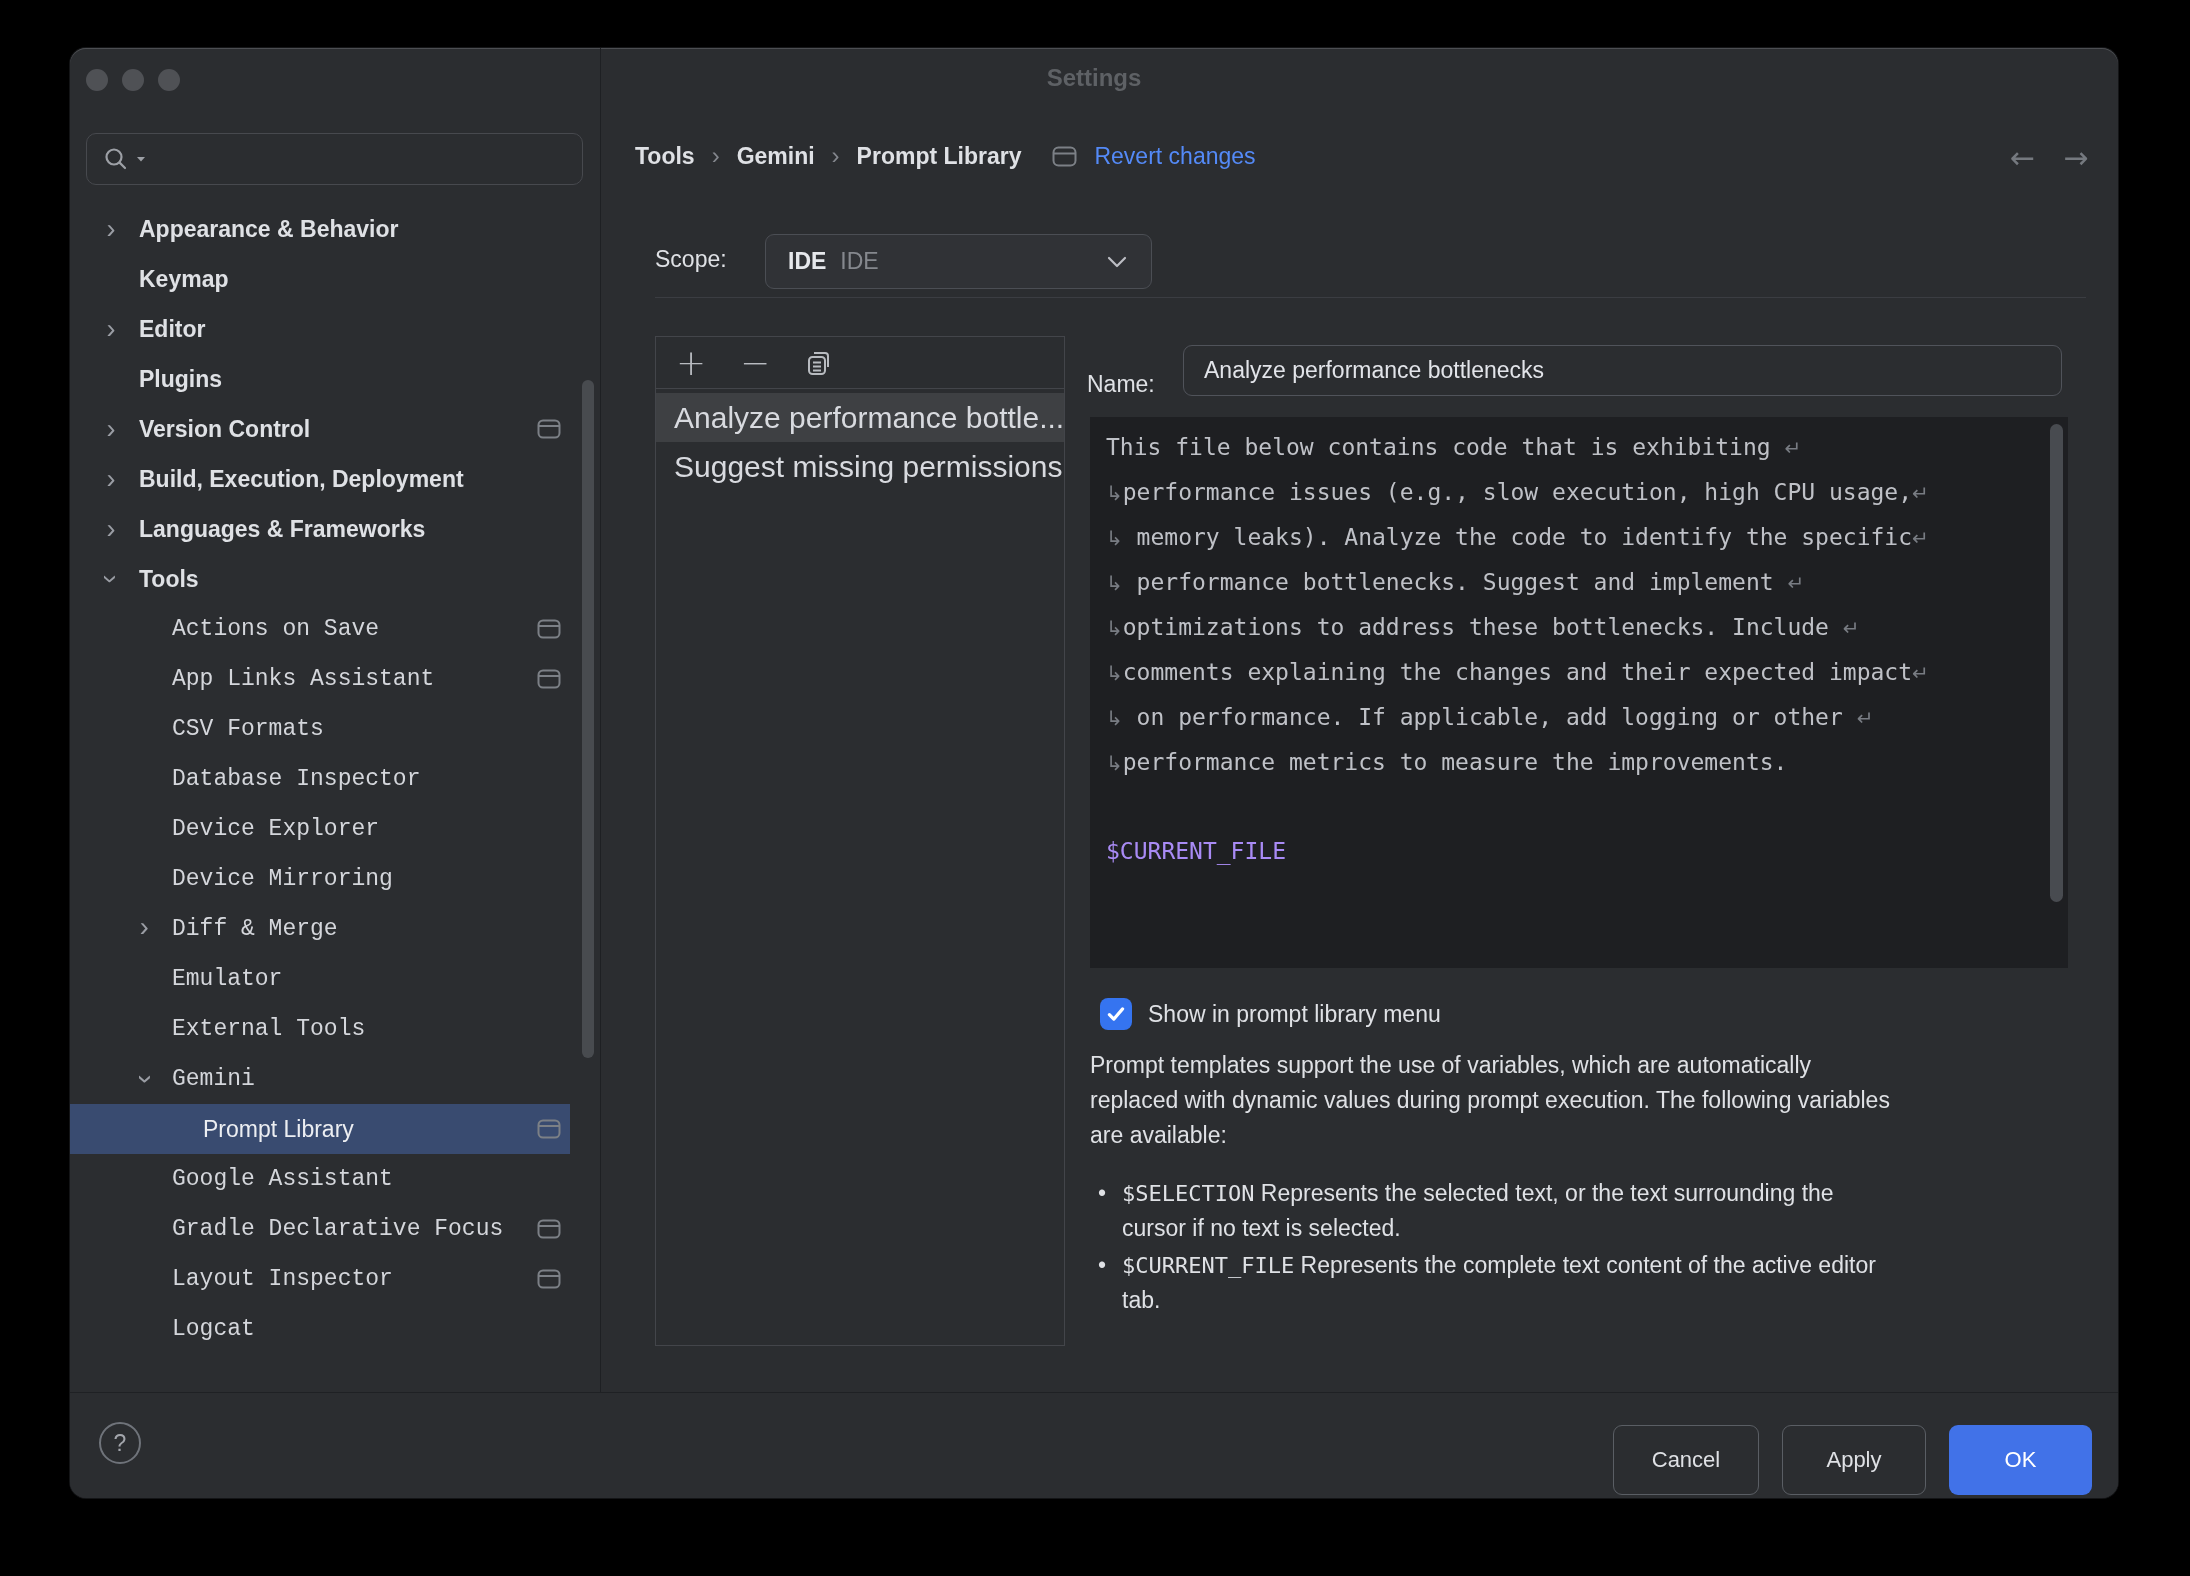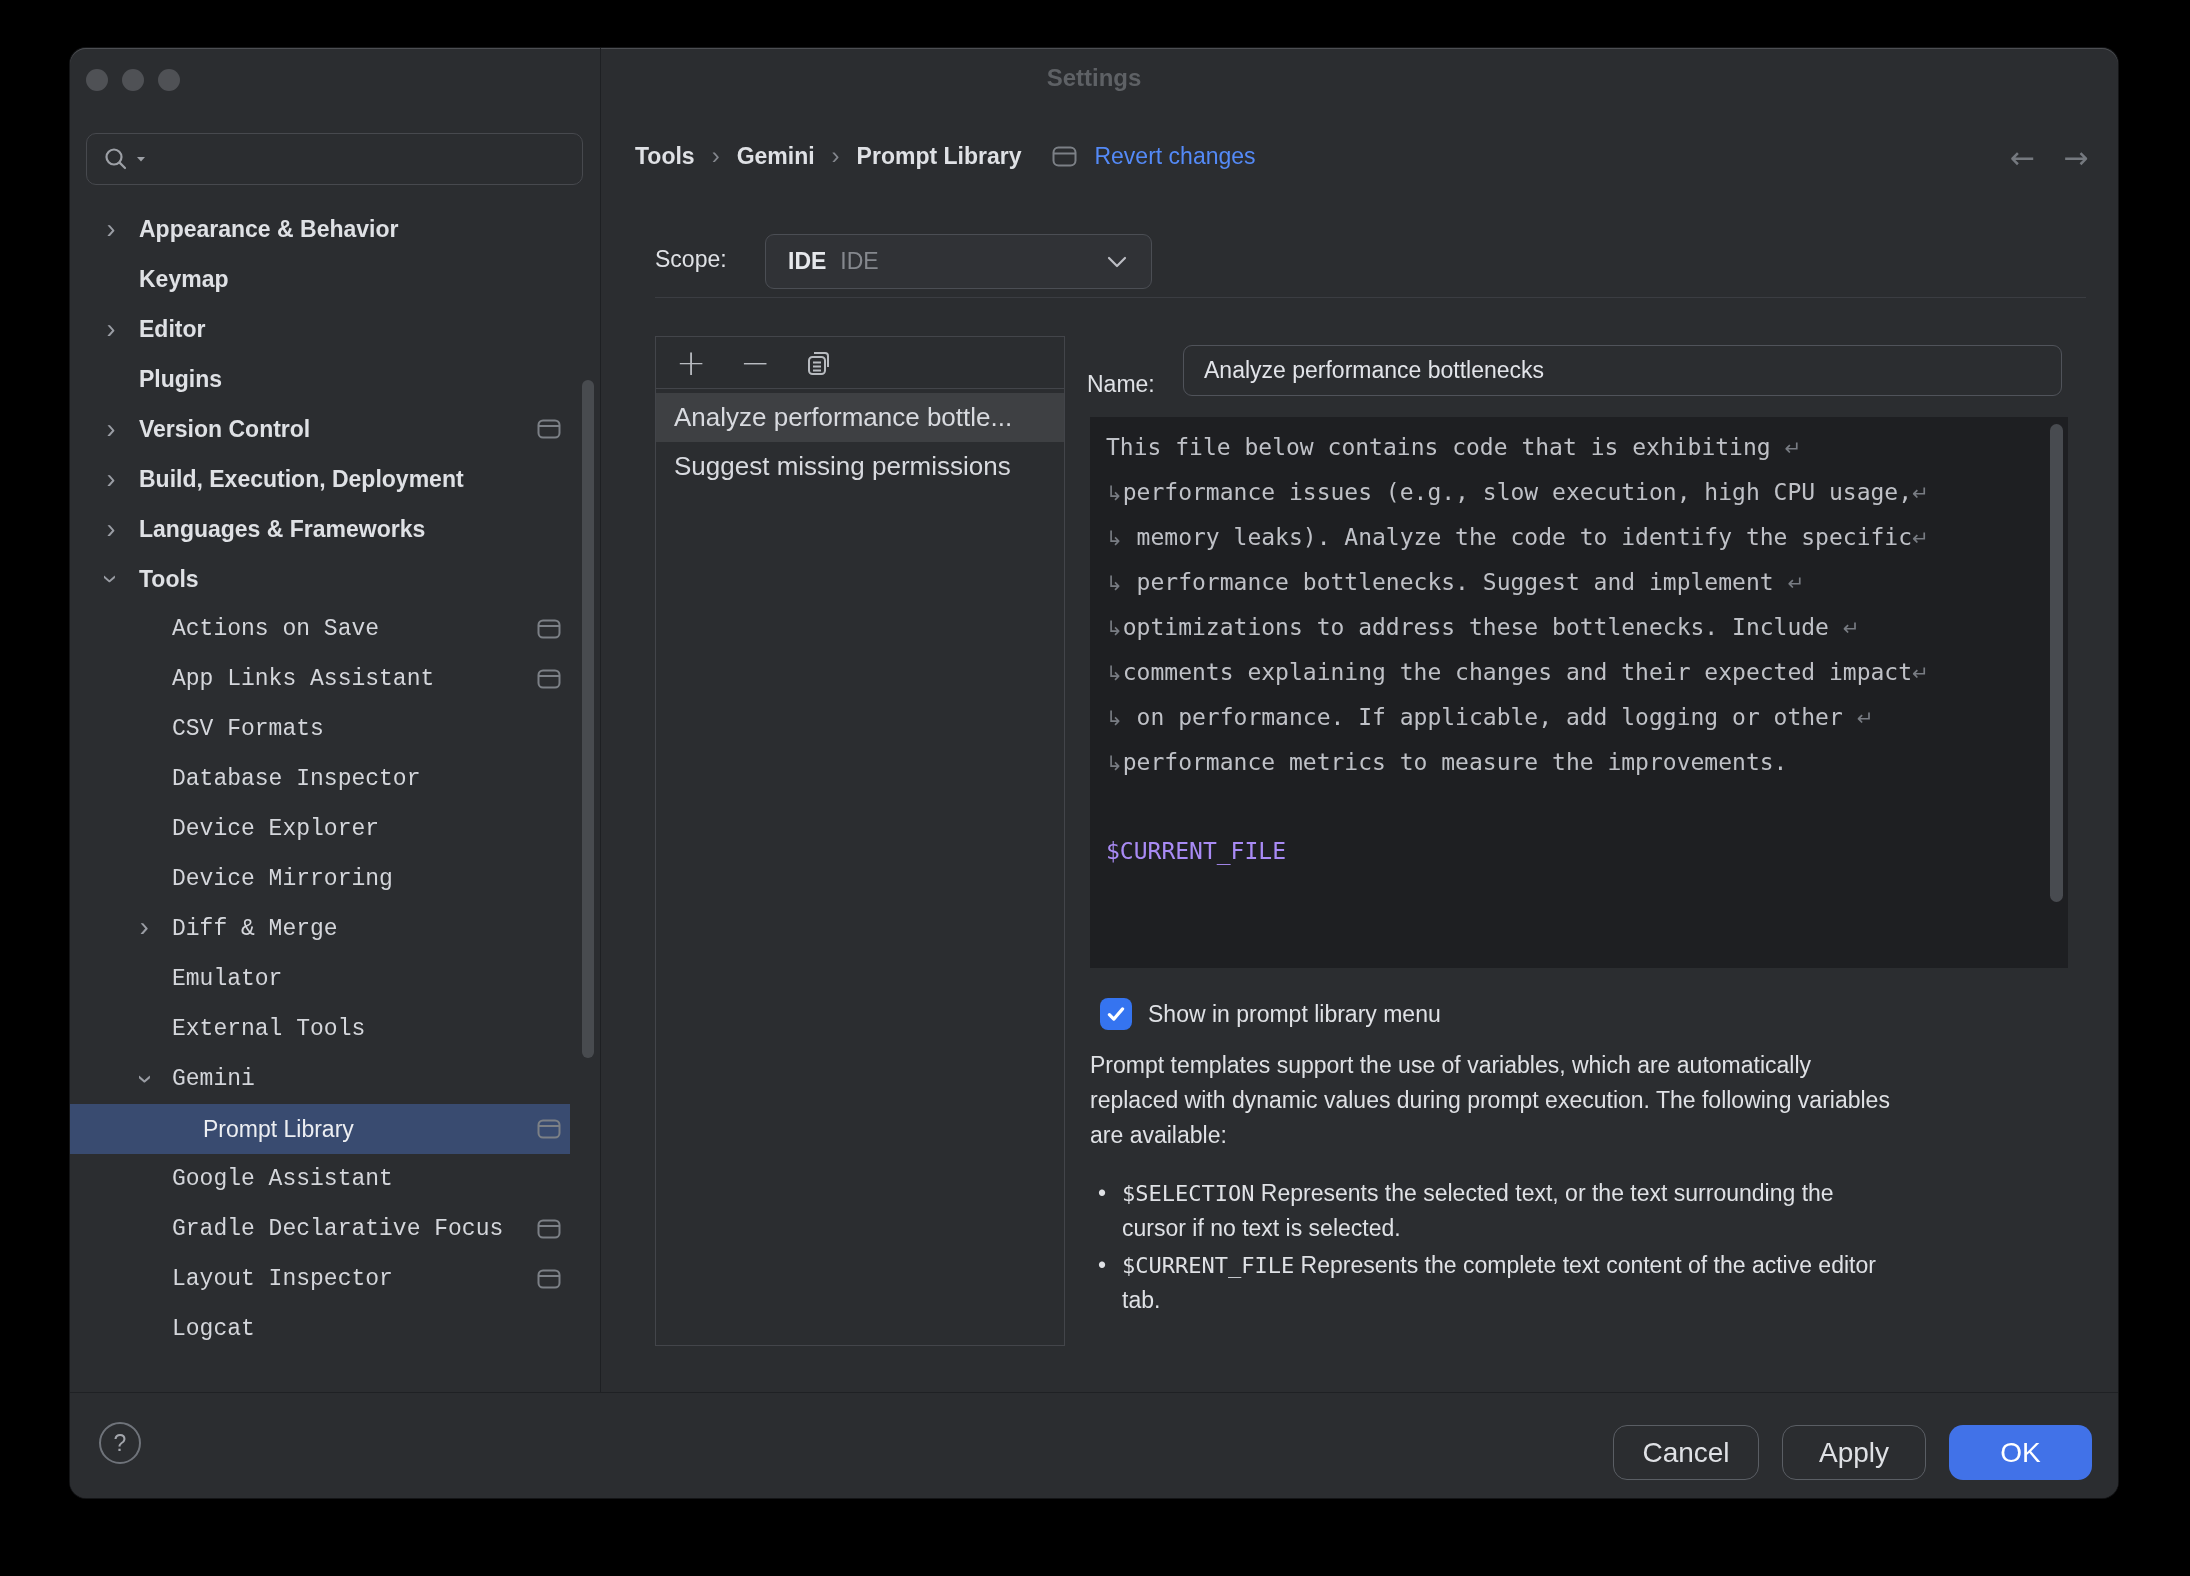--- a/index.html
+++ b/index.html
@@ -83,21 +83,21 @@
   .list-toolbar {
     height:52px; border-bottom:1px solid #43454a;
     display:flex; align-items:center; padding-left:18px; gap:30px;
   }
   .tb-btn { color:#b8bbc0; font-size:36px; font-weight:300; line-height:30px; cursor:pointer;
     width:34px; text-align:center; font-family:"DejaVu Sans",sans-serif; }
   .tb-btn.svg { display:flex; justify-content:center; }
   .plist { list-style:none; padding-top:4px; }
   .plist li {
     height:49px; display:flex; align-items:center; padding-left:18px;
-    font-size:26px; color:#d8dadf; white-space:nowrap; overflow:hidden; cursor:pointer;
+    font-size:30px; color:#d8dadf; white-space:nowrap; overflow:hidden; cursor:pointer;
   }
   .plist li.selected { background:#3e4043; }
   
   .name-label { position:absolute; left:1017px; top:308px; font-size:23px; color:#dfe1e5;margin-top:15px; }
   .name-input {
     position:absolute; left:1113px; top:297px; width:879px; height:51px;
     background:transparent; border:1px solid #50535a; border-radius:9px;
     color:#e2e4e9; font-size:23px; font-family:inherit; padding:0 20px; outline:none;
   }
   
@@ -135,21 +135,21 @@
   .footer {
     position:absolute; left:0; right:0; top:1344px; height:106px;
     border-top:1px solid #1f2124; background:var(--window-bg,#2B2D30);
   }
   .help-btn {
     position:absolute; left:29px; top:29px; width:42px; height:42px; border-radius:50%;
     border:2px solid #6f737a; color:#a3a6ac; font-size:23px;
     display:flex; align-items:center; justify-content:center; cursor:pointer;
   }
   .btn {
-    position:absolute; top:32px; height:55px; border-radius:14px; font-size:28px;
+    position:absolute; top:32px; height:70px; border-radius:9px; font-size:22px;
     font-family:inherit; cursor:pointer; background:transparent;
     border:1.5px solid #5a5e64; color:#dfe1e5;
   }
   .btn.cancel { left:1543px; width:146px; }
   .btn.apply  { left:1712px; width:144px; }
   .btn.ok     { left:1879px; width:143px; border:none; background:var(--ok-blue,#4172e8); color:#fff; }
 </style>
 </head>
 <body>
 

